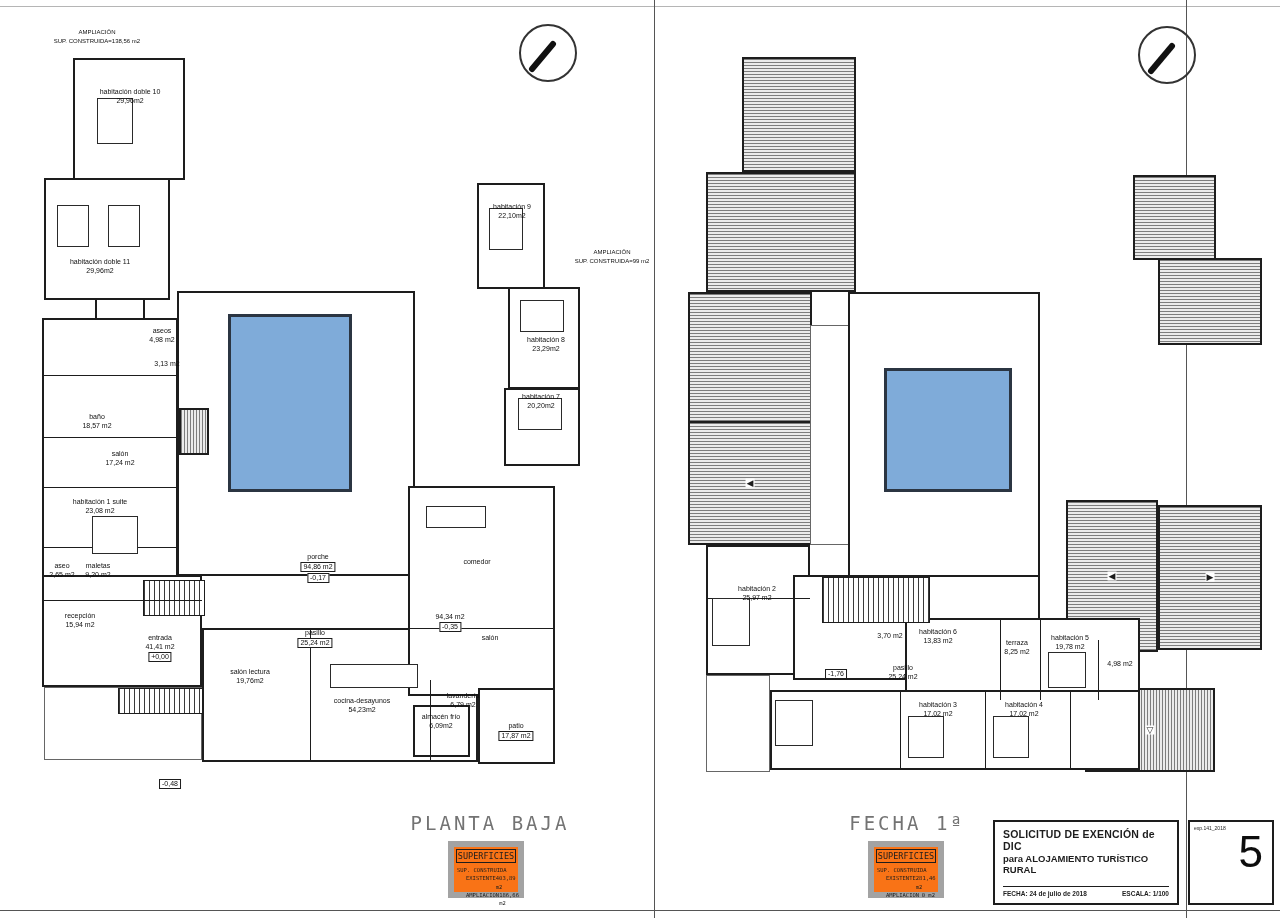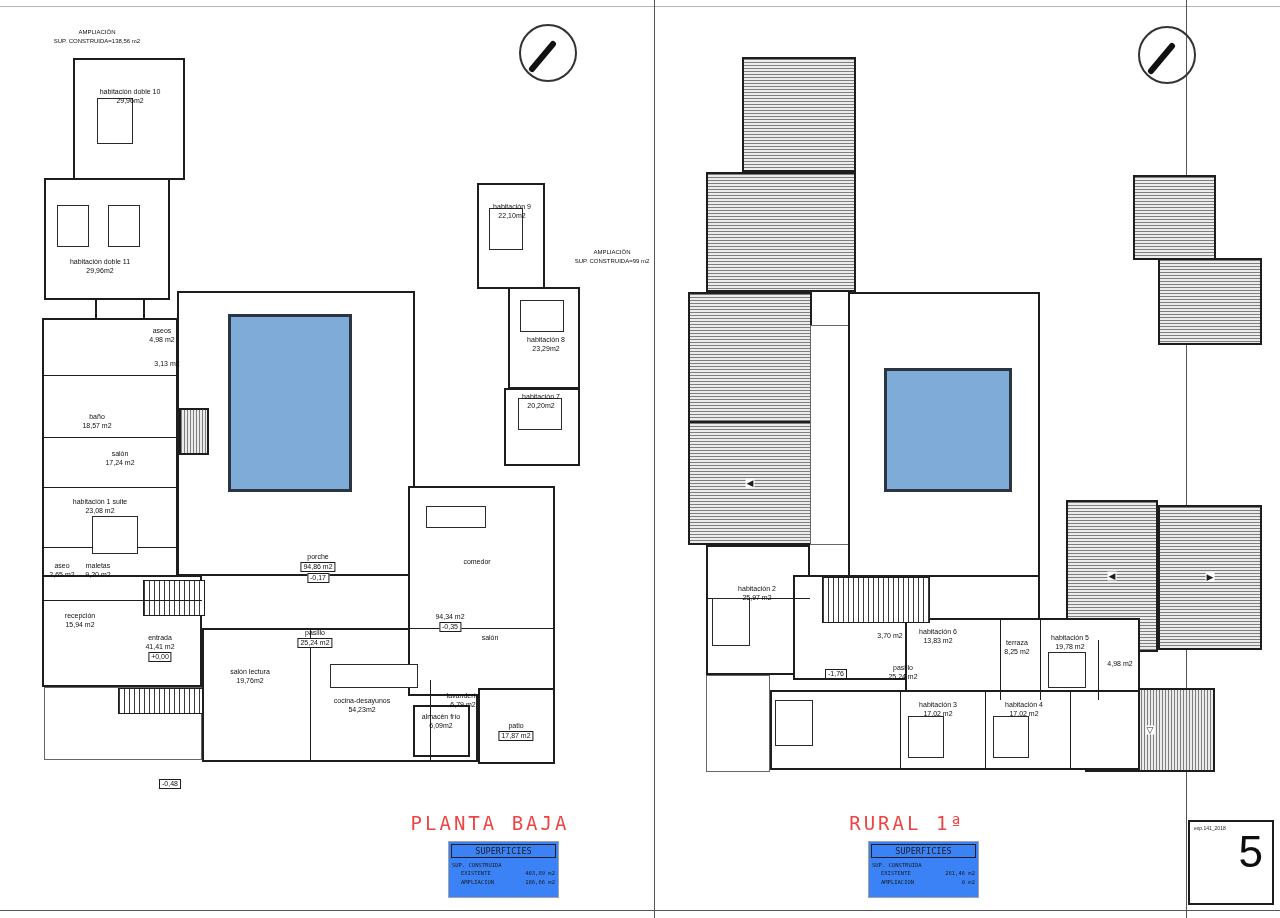--- a/index.html
+++ b/index.html
@@ -21,22 +21,22 @@
   .ln{position:absolute;background:#1d1d1d}
   .furn{position:absolute;border:1px solid #2a2a2a;background:#fff}
   .lbl{position:absolute;transform:translateX(-50%);display:flex;flex-direction:column;
        align-items:center;gap:1px;font-size:7px;line-height:1.15;white-space:nowrap;
        text-align:center;color:#101010}
   .lbl .tag{border:1px solid #1d1d1d;padding:0 2px;background:#fff}
   .note{position:absolute;transform:translateX(-50%);font-size:6px;line-height:1.5;
         text-align:center;white-space:nowrap;color:#101010}
   .plan-title{position:absolute;transform:translateX(-50%);
         font-family:"DejaVu Sans Mono",monospace;font-size:19px;letter-spacing:3px;
-        color:#ef4444;white-space:nowrap}
-  .supbox{position:absolute;width:111px;height:57px;border:1px solid #a3a3a3;background:#3b82f6}
+        color:#737373;white-space:nowrap}
+  .supbox{position:absolute;width:76px;height:57px;border:6px solid #a3a3a3;background:#f97316}
   .suphead{border:1px solid #1d1d1d;margin:2px;text-align:center;
         font-family:"DejaVu Sans Mono",monospace;font-size:8.5px;padding:1px 0}
   .supbody{padding:1px 3px 3px;font-size:5.5px;font-family:"DejaVu Sans Mono",monospace;line-height:1.5}
   .suprow{display:flex;justify-content:space-between;padding-left:9px}
   .northsvg{position:absolute}
   .tblock{position:absolute;left:993px;top:820px;width:186px;height:85px;
         border:2px solid #1d1d1d;background:#fff;padding:6px 8px;
         display:flex;flex-direction:column}
   .tb1{font-size:10.5px;font-weight:bold;letter-spacing:.2px}
   .tb2{font-size:9.5px;font-weight:bold;margin-top:1px}
@@ -301,34 +301,48 @@
   </div>
   <div class="lbl" style="left:938px;top:701px">
     <span>habitación 3</span>
     <span>17,02 m2</span>
   </div>
   <div class="lbl" style="left:1024px;top:701px">
     <span>habitación 4</span>
     <span>17,02 m2</span>
   </div>
 
-  <div class="plan-title" style="left:907px;top:812px">RURAL 1ª</div>
+  <div class="plan-title" style="left:907px;top:812px">FECHA 1ª</div>
   <div class="supbox" style="left:868px;top:841px">
     <div class="suphead">SUPERFICIES</div>
     <div class="supbody">
       <div>SUP. CONSTRUIDA</div>
       <div class="suprow">
         <span>EXISTENTE</span>
         <span>281,46 m2</span>
       </div>
       <div class="suprow">
         <span>AMPLIACION</span>
         <span>0 m2</span>
       </div>
     </div>
   </div>
 
+  <div class="tblock">
+    <div class="tb1">SOLICITUD DE EXENCIÓN de DIC</div>
+    <div class="tb2">para ALOJAMIENTO TURÍSTICO RURAL</div>
+    <div class="tb-bottom">
+      <span>
+        <span>FECHA:</span>
+        <span>24 de julio de 2018</span>
+      </span>
+      <span>
+        <span>ESCALA:</span>
+        <span>1/100</span>
+      </span>
+    </div>
+  </div>
   <div class="numbox">
     <div class="numref">exp.141_2018</div>
     <div class="numbig">5</div>
   </div>
 
 </div>
 
 </body></html>

